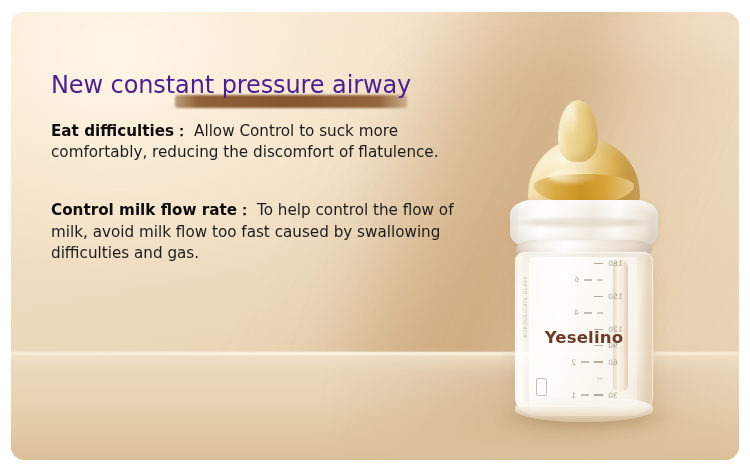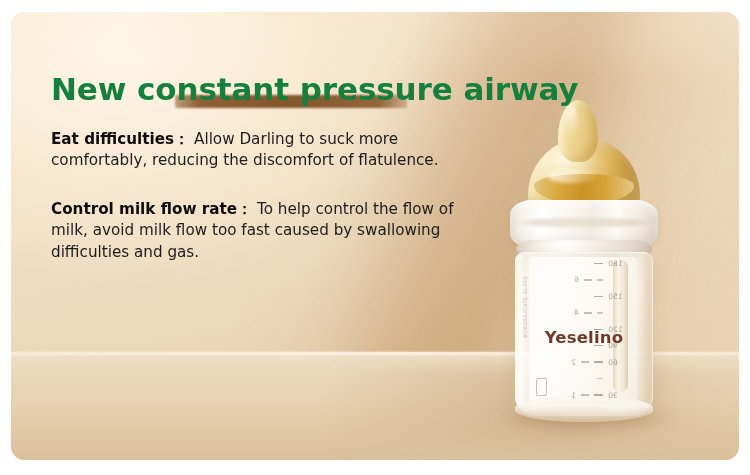--- a/index.html
+++ b/index.html
@@ -154,23 +154,23 @@
 
   
   .copy {
     position: absolute;
     left: 40px;
     top: 60px;
     width: 460px;
   }
 
   .headline {
-    font-size: 31px;
-    font-weight: 700;
-    color: #15803d;
+    font-size: 24px;
+    font-weight: 400;
+    color: #4c1d95;
     letter-spacing: -0.1px;
     line-height: 1.12;
     white-space: nowrap;
     position: relative;
     z-index: 3;
   }
 
   
   .headline-bar {
     position: absolute;
@@ -195,21 +195,21 @@
     line-height: 1.42;
     position: relative;
     z-index: 3;
   }
   .para .lead {
     font-weight: 700;
     color: #0d0d0d;
   }
   .para.p1 { margin-top: 24px; width: 452px; }
   .para.p2 { margin-top: 22px; width: 408px; }
-  .para.p3 { margin-top: 27px; width: 424px; }
+  .para.p3 { margin-top: 36px; width: 424px; }
 
   
   .bottle {
     position: absolute;
     left: 481px;
     top: 88px;
     width: 200px;
     height: 320px;
   }
 
@@ -644,21 +644,21 @@
     </div>
 
     <div class="headline-bar"></div>
 
     <div class="copy">
 
       <div class="headline">New constant pressure airway</div>
 
 
       <p class="para p2">
-        <span class="lead">Eat difficulties：</span><span> Allow Darling to suck more comfortably, reducing the discomfort of flatulence.</span>
+        <span class="lead">Eat difficulties：</span><span> Allow Control to suck more comfortably, reducing the discomfort of flatulence.</span>
       </p>
 
       <p class="para p3">
         <span class="lead">Control milk flow rate：</span><span> To help control the flow of milk, avoid milk flow too fast caused by swallowing difficulties and gas.</span>
       </p>
 
     </div>
 
   </div>
 </div>

